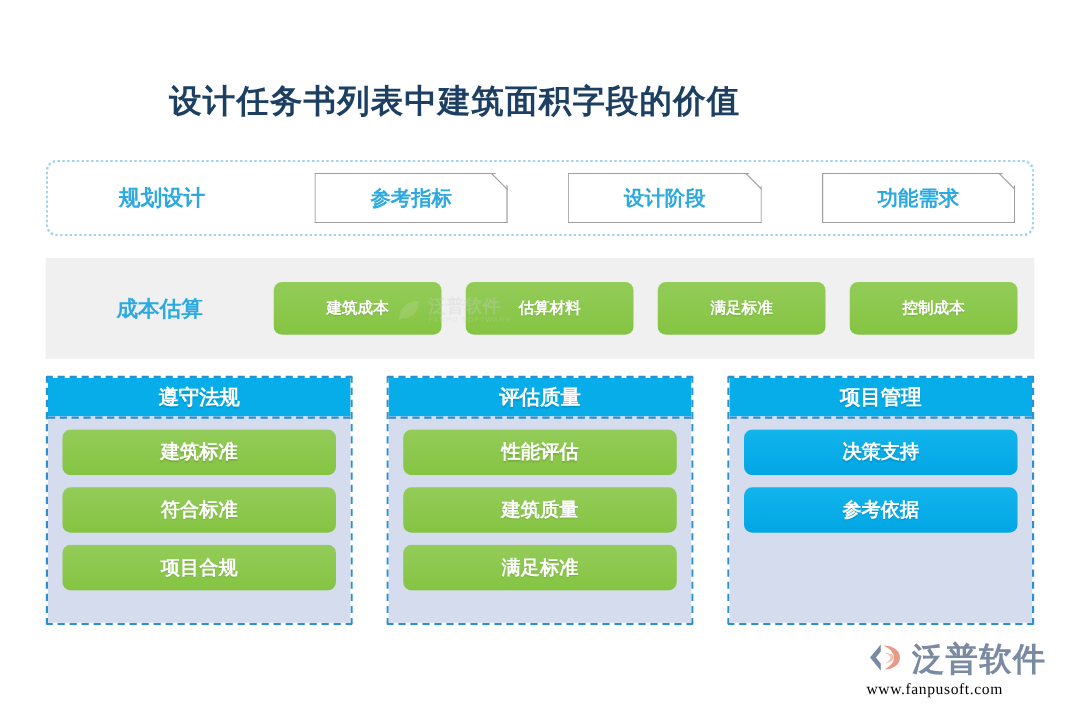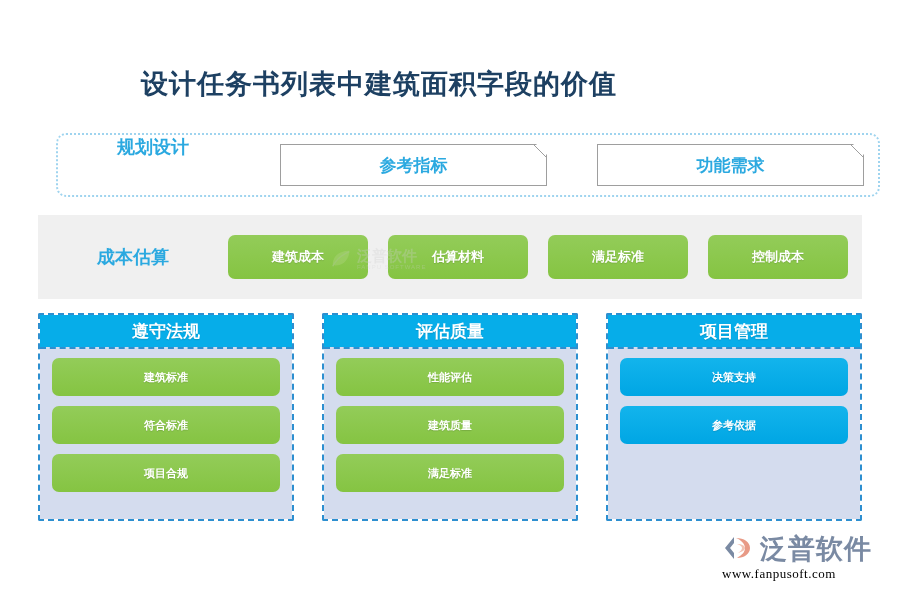--- a/index.html
+++ b/index.html
@@ -26,28 +26,29 @@
     font-weight: bold;
     color: #1d4062;
     letter-spacing: 1px;
     line-height: 40px;
   }
 
   
   .row1 {
     position: absolute;
     top: 133px;
-    left: 56px;
+    left: 38px;
     width: 824px;
     height: 64px;
     box-sizing: border-box;
     border: 2px dotted #9fd4ef;
     border-radius: 10px;
     background: #ffffff;
     display: flex;
+    align-items: center;
   }
   .row1-label {
     width: 190px;
     text-align: center;
     font-size: 18px;
     font-weight: bold;
     color: #2ba9e0;
     flex: 0 0 auto;
   }
   .row1-items {
@@ -174,21 +175,21 @@
     justify-content: flex-start;
     gap: 10px;
     box-sizing: border-box;
   }
   .col-item {
     height: 38px;
     border-radius: 7px;
     display: flex;
     align-items: center;
     justify-content: center;
-    font-size: 11px;
+    font-size: 16px;
     font-weight: bold;
     color: #ffffff;
     text-shadow: 0 1px 1px rgba(0,0,0,.13);
   }
   .col-item.green {
     background: #8cc84b;
     background-image: linear-gradient(#93cc59, #85c442);
   }
   .col-item.blue {
     background: #06ade9;
@@ -259,20 +260,26 @@
   <div class="row1-label">规划设计</div>
   <div class="row1-items">
 
     <div class="notch-box">
       <svg class="notch-edge" viewBox="0 0 16 16">
         <path d="M0.5 0.5 L16 16" stroke="#9e9e9e" stroke-width="1" fill="none"></path>
       </svg>
       <span class="label">参考指标</span>
     </div>
 
+    <div class="notch-box">
+      <svg class="notch-edge" viewBox="0 0 16 16">
+        <path d="M0.5 0.5 L16 16" stroke="#9e9e9e" stroke-width="1" fill="none"></path>
+      </svg>
+      <span class="label">设计阶段</span>
+    </div>
 
     <div class="notch-box">
       <svg class="notch-edge" viewBox="0 0 16 16">
         <path d="M0.5 0.5 L16 16" stroke="#9e9e9e" stroke-width="1" fill="none"></path>
       </svg>
       <span class="label">功能需求</span>
     </div>
 
   </div>
 </div>

